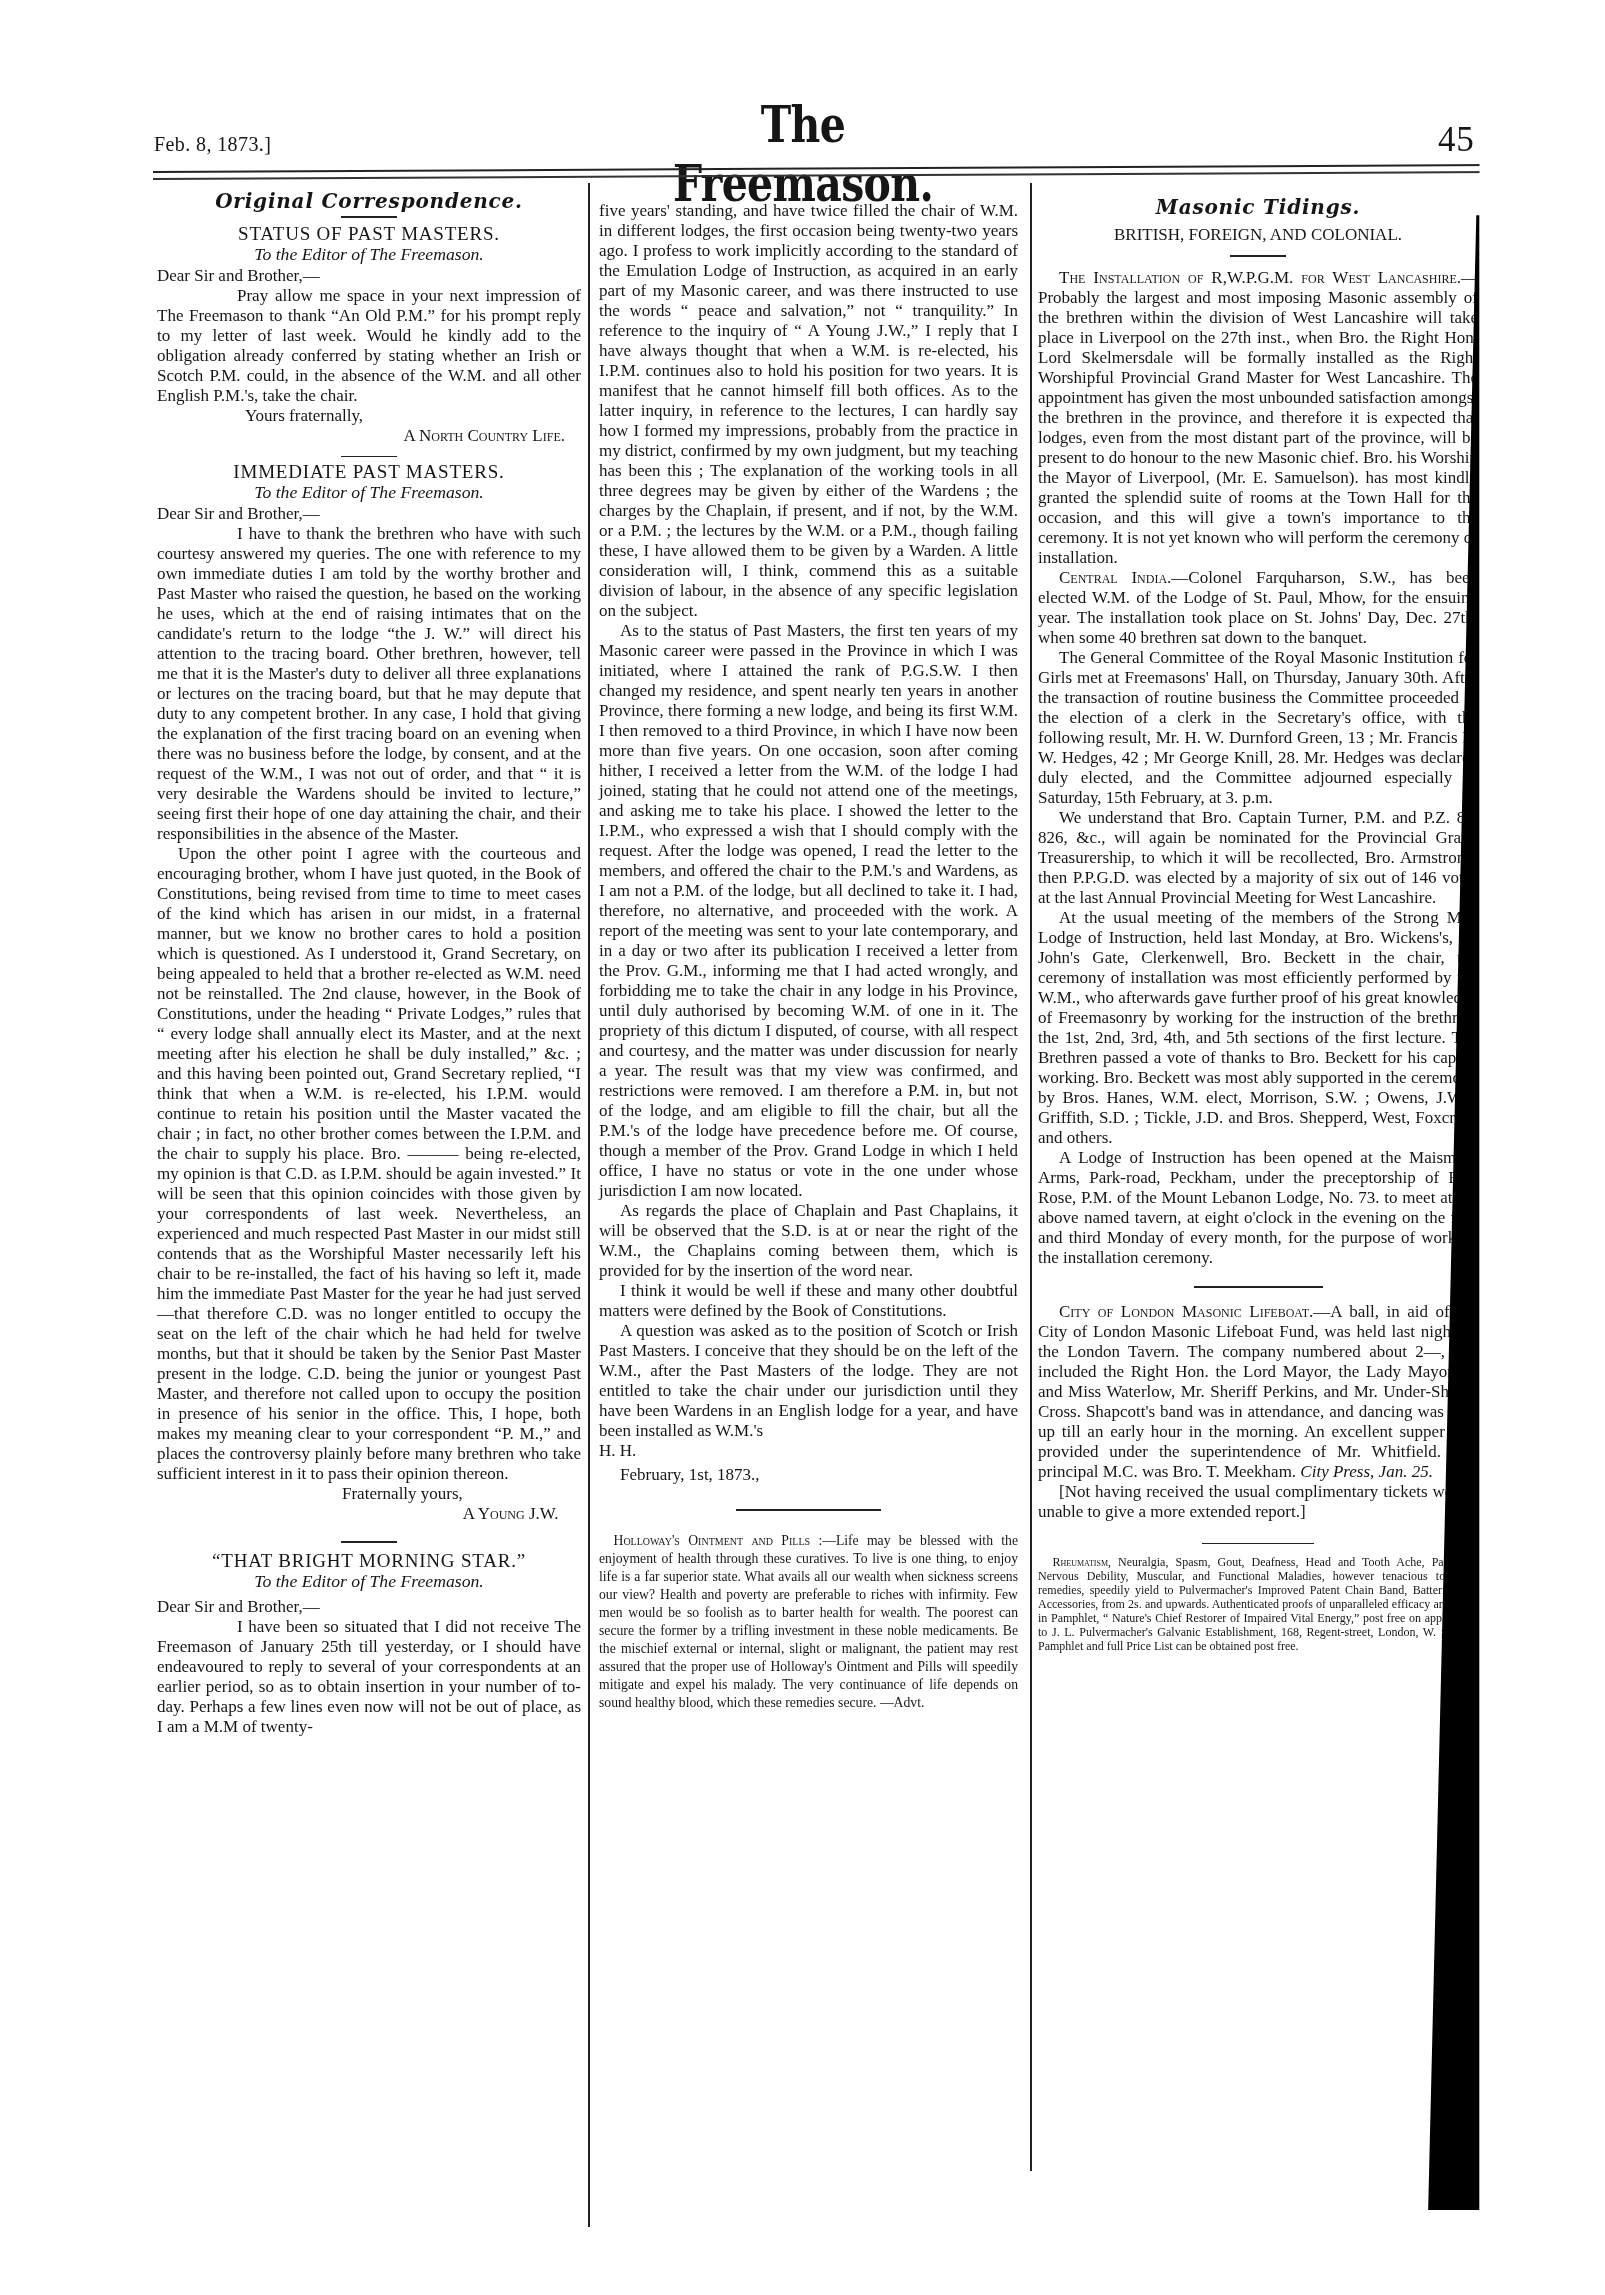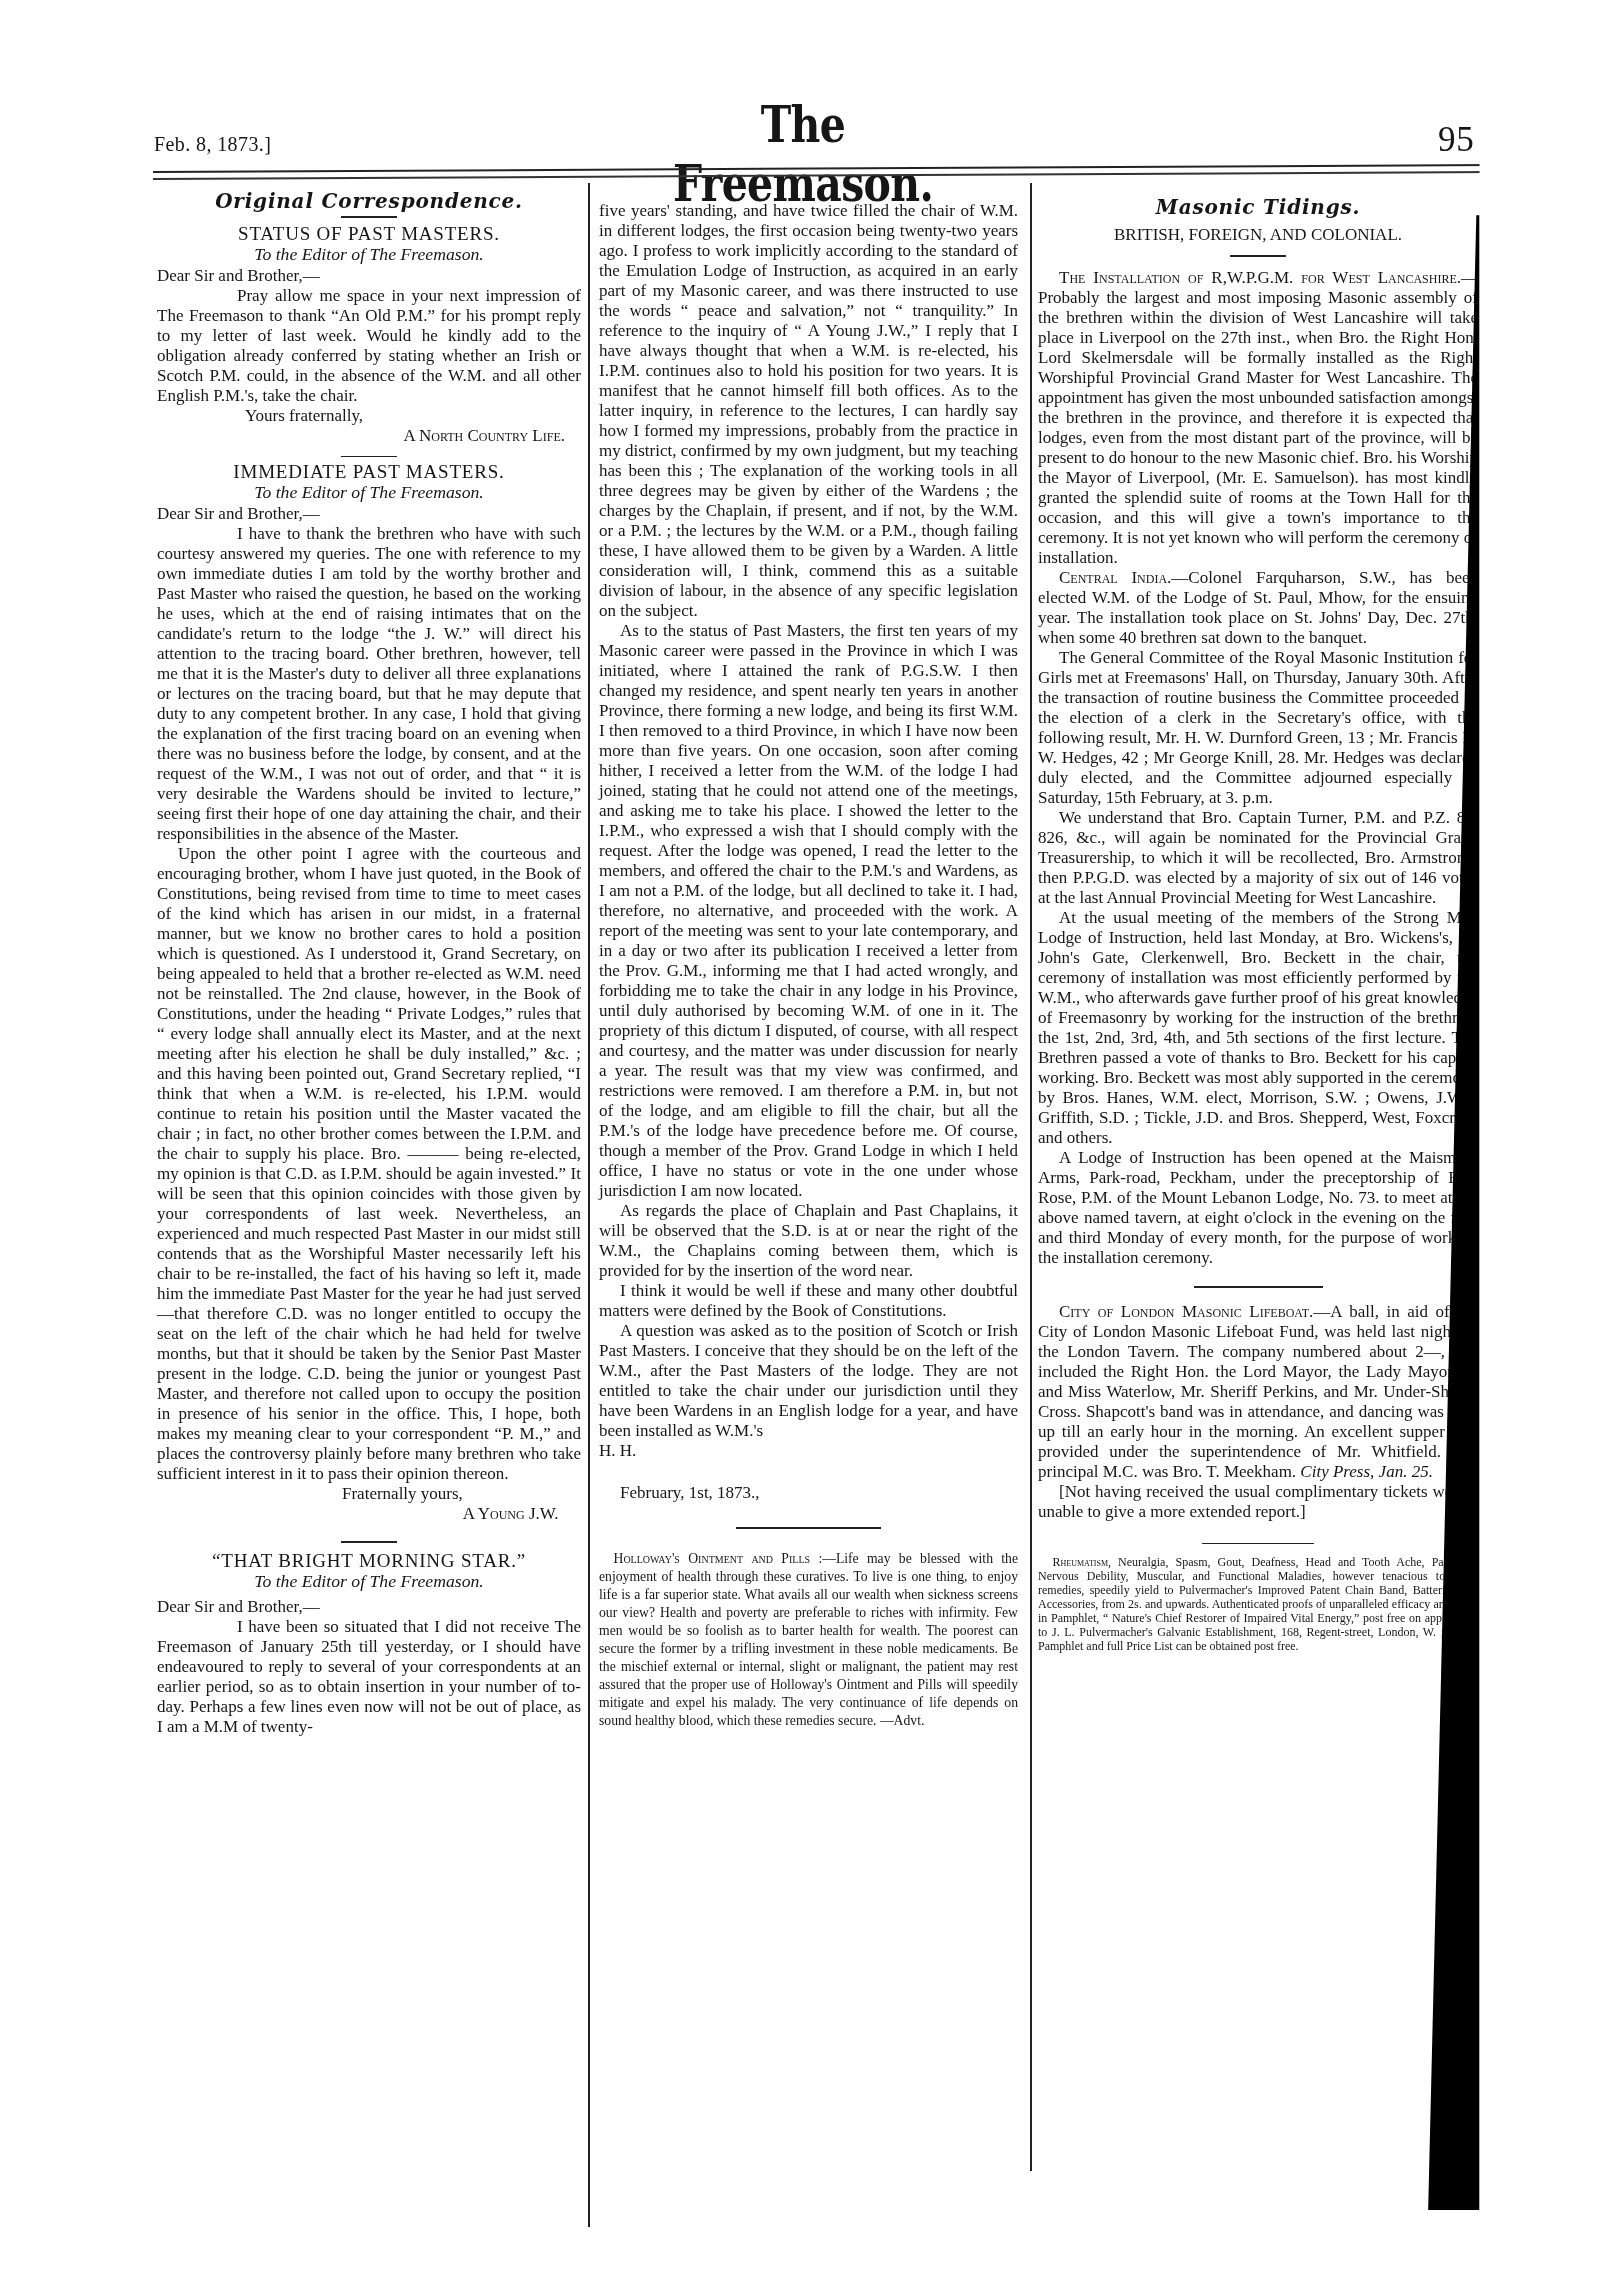--- a/index.html
+++ b/index.html
@@ -28,21 +28,21 @@
   .sc { font-variant:small-caps; }
   .it { font-style:italic; }
   .small { font-size:13px; line-height:14.5px; }
   .small p { text-indent:14.5px; }
 </style>
 </head>
 <body>
 
 <div class="abs hdr-date">Feb. 8, 1873.]</div>
 <div class="abs hdr-title">The Freemason.</div>
-<div class="abs hdr-page">95</div>
+<div class="abs hdr-page">45</div>
 <div class="abs rule-top"></div>
 <div class="abs rule-top2"></div>
 
 <div class="abs vdiv" style="left:588px; top:183px; height:2044px;"></div>
 <div class="abs vdiv" style="left:1030px; top:183px; height:1988px;"></div>
 
 <div class="col" style="left:157px; top:186px; width:424px;">
   <div class="blackletter">Original Correspondence.</div>
   <div class="short-rule"></div>
 
@@ -77,21 +77,21 @@
   </div>
 </div>
 
 <div class="col" style="left:599px; top:201px; width:419px;">
   <p class="noind">five years' standing, and have twice filled the chair of W.M. in different lodges, the first occasion being twenty-two years ago. I profess to work implicitly according to the standard of the Emulation Lodge of Instruction, as acquired in an early part of my Masonic career, and was there instructed to use the words “ peace and salvation,” not “ tranquility.” In reference to the inquiry of “ A Young J.W.,” I reply that I have always thought that when a W.M. is re-elected, his I.P.M. continues also to hold his position for two years. It is manifest that he cannot himself fill both offices. As to the latter inquiry, in reference to the lectures, I can hardly say how I formed my impressions, probably from the practice in my district, confirmed by my own judgment, but my teaching has been this ; The explanation of the working tools in all three degrees may be given by either of the Wardens ; the charges by the Chaplain, if present, and if not, by the W.M. or a P.M. ; the lectures by the W.M. or a P.M., though failing these, I have allowed them to be given by a Warden. A little consideration will, I think, commend this as a suitable division of labour, in the absence of any specific legislation on the subject.</p>
   <p>As to the status of Past Masters, the first ten years of my Masonic career were passed in the Province in which I was initiated, where I attained the rank of P.G.S.W. I then changed my residence, and spent nearly ten years in another Province, there forming a new lodge, and being its first W.M. I then removed to a third Province, in which I have now been more than five years. On one occasion, soon after coming hither, I received a letter from the W.M. of the lodge I had joined, stating that he could not attend one of the meetings, and asking me to take his place. I showed the letter to the I.P.M., who expressed a wish that I should comply with the request. After the lodge was opened, I read the letter to the members, and offered the chair to the P.M.'s and Wardens, as I am not a P.M. of the lodge, but all declined to take it. I had, therefore, no alternative, and proceeded with the work. A report of the meeting was sent to your late contemporary, and in a day or two after its publication I received a letter from the Prov. G.M., informing me that I had acted wrongly, and forbidding me to take the chair in any lodge in his Province, until duly authorised by becoming W.M. of one in it. The propriety of this dictum I disputed, of course, with all respect and courtesy, and the matter was under discussion for nearly a year. The result was that my view was confirmed, and restrictions were removed. I am therefore a P.M. in, but not of the lodge, and am eligible to fill the chair, but all the P.M.'s of the lodge have precedence before me. Of course, though a member of the Prov. Grand Lodge in which I held office, I have no status or vote in the one under whose jurisdiction I am now located.</p>
   <p>As regards the place of Chaplain and Past Chaplains, it will be observed that the S.D. is at or near the right of the W.M., the Chaplains coming between them, which is provided for by the insertion of the word near.</p>
   <p>I think it would be well if these and many other doubtful matters were defined by the Book of Constitutions.</p>
   <p>A question was asked as to the position of Scotch or Irish Past Masters. I conceive that they should be on the left of the W.M., after the Past Masters of the lodge. They are not entitled to take the chair under our jurisdiction until they have been Wardens in an English lodge for a year, and have been installed as W.M.'s</p>
   <p class="noind sign" style="padding-right:19px">H. H.</p>
-  <p style="margin-top:22px">February, 1st, 1873.,</p>
+  <p style="margin-top:4px">February, 1st, 1873.,</p>
 
   <div class="long-rule" style="width:145px; margin:24px auto 21px auto;"></div>
 
   <div class="small" style="font-size:13.7px; line-height:18px;">
     <p><span class="sc">Holloway's Ointment and Pills :</span><span>—Life may be blessed with the enjoyment of health through these curatives. To live is one thing, to enjoy life is a far superior state. What avails all our wealth when sickness screens our view? Health and poverty are preferable to riches with infirmity. Few men would be so foolish as to barter health for wealth. The poorest can secure the former by a trifling investment in these noble medicaments. Be the mischief external or internal, slight or malignant, the patient may rest assured that the proper use of Holloway's Ointment and Pills will speedily mitigate and expel his malady. The very continuance of life depends on sound healthy blood, which these remedies secure. —Advt.</span></p>
   </div>
 </div>
 
 <div class="col" style="left:1038px; top:194px; width:440px;">
   <div class="blackletter" style="margin-top:3.2px; margin-bottom:8px">Masonic Tidings.</div>

